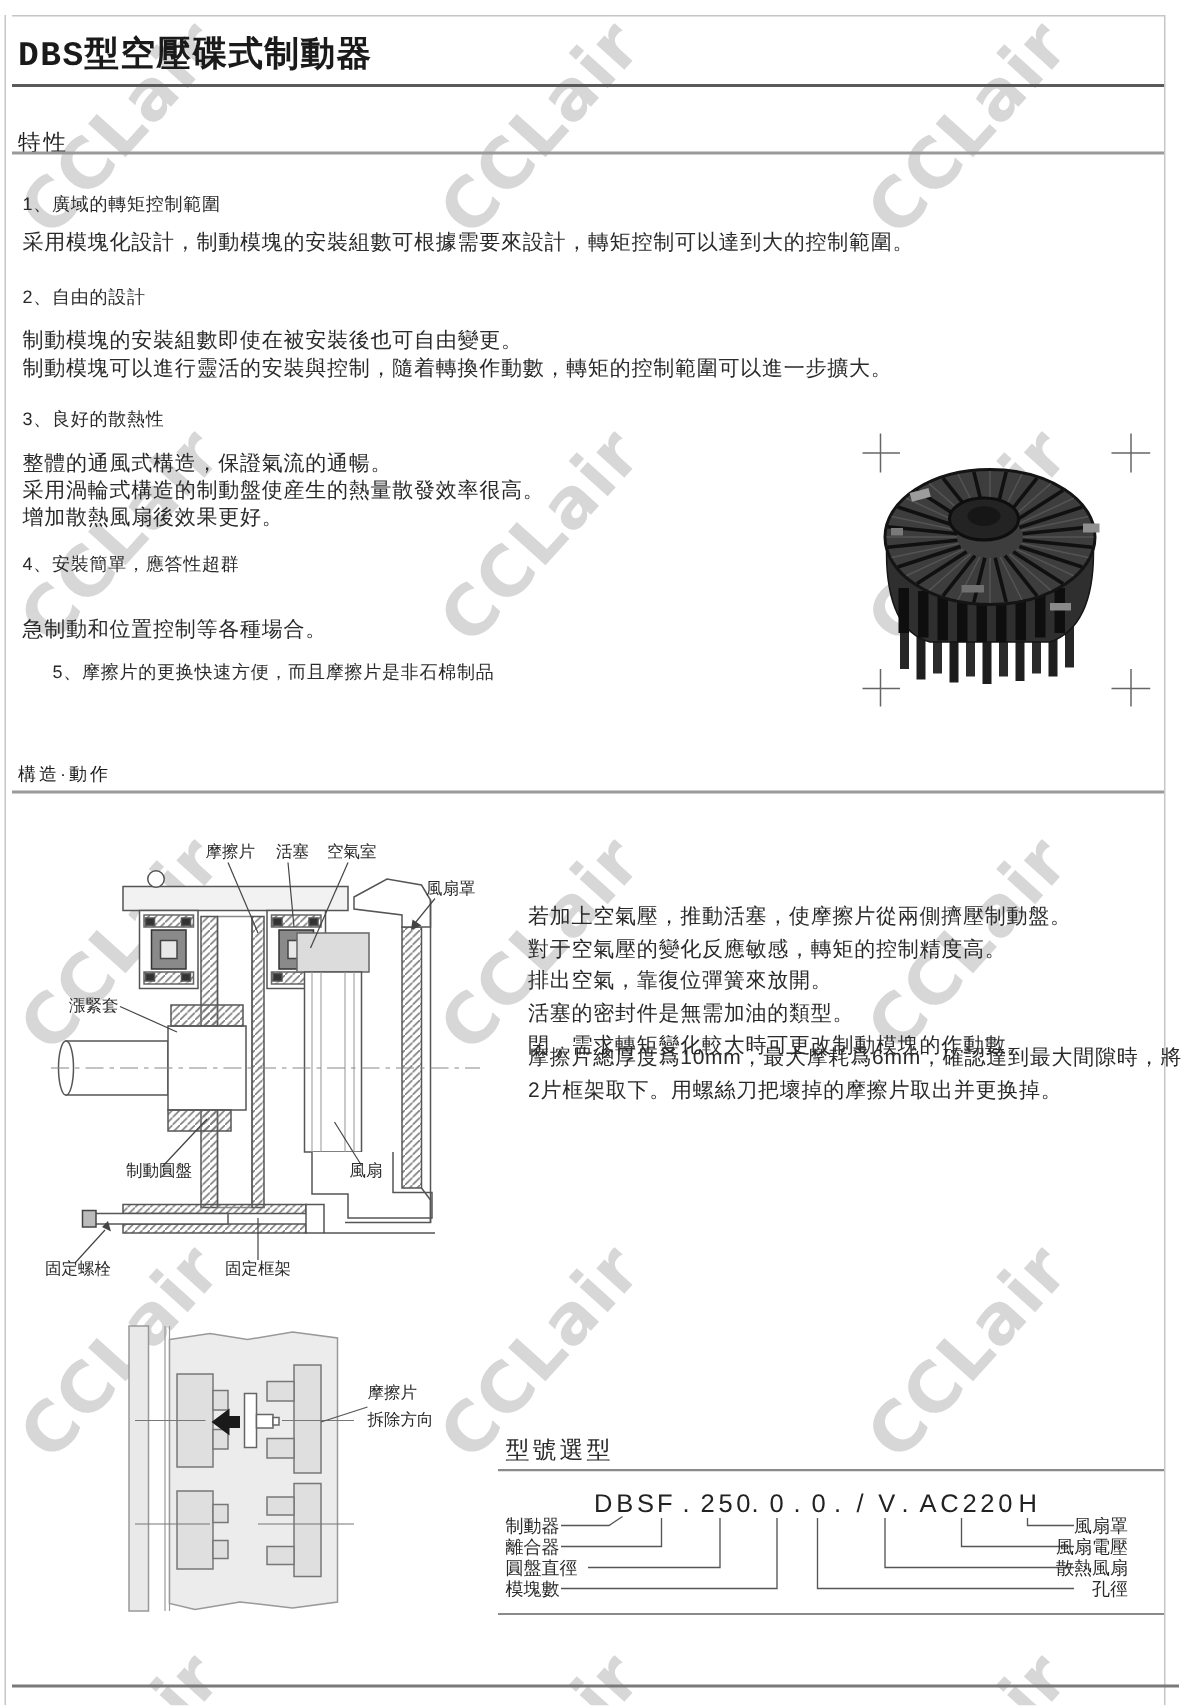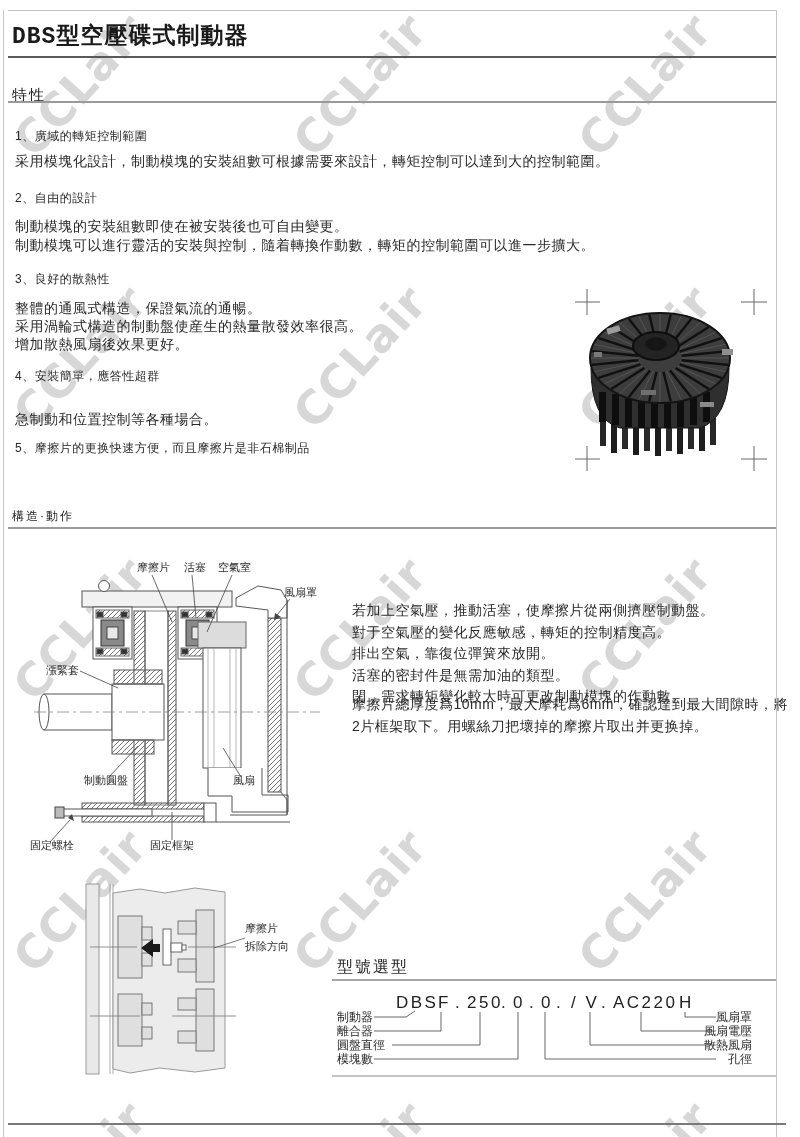--- a/index.html
+++ b/index.html
@@ -76,21 +76,21 @@
     <div class="feat-line" style="top:218px;">制動模塊的安裝組數即使在被安裝後也可自由變更。</div>
 
     <div class="feat-title" style="top:271px;">3、良好的散熱性</div>
     <div class="feat-line" style="top:300px;">整體的通風式構造，保證氣流的通暢。</div>
     <div class="feat-line" style="top:318px;">采用渦輪式構造的制動盤使産生的熱量散發效率很高。</div>
     <div class="feat-line" style="top:336px;">增加散熱風扇後效果更好。</div>
 
     <div class="feat-title" style="top:368px;">4、安裝簡單，應答性超群</div>
     <div class="feat-line" style="top:411px;">急制動和位置控制等各種場合。</div>
 
-    <div class="feat-title" style="top:440px;">5、摩擦片的更换快速方便，而且摩擦片是非石棉制品</div>
+    <div class="feat-title" style="top:440px;margin-left:20px;">5、摩擦片的更换快速方便，而且摩擦片是非石棉制品</div>
 
     <svg class="abs" style="left:575px;top:288px;" width="192" height="184" viewBox="575 288 192 184">
       <g stroke="#666" stroke-width="1">
         <line x1="574" y1="302" x2="600" y2="302"></line>
           <line x1="587" y1="289" x2="587" y2="315"></line>
         <line x1="741" y1="302" x2="767" y2="302"></line>
           <line x1="754" y1="289" x2="754" y2="315"></line>
         <line x1="574" y1="459" x2="600" y2="459"></line>
           <line x1="587" y1="446" x2="587" y2="471"></line>
         <line x1="741" y1="459" x2="767" y2="459"></line>

